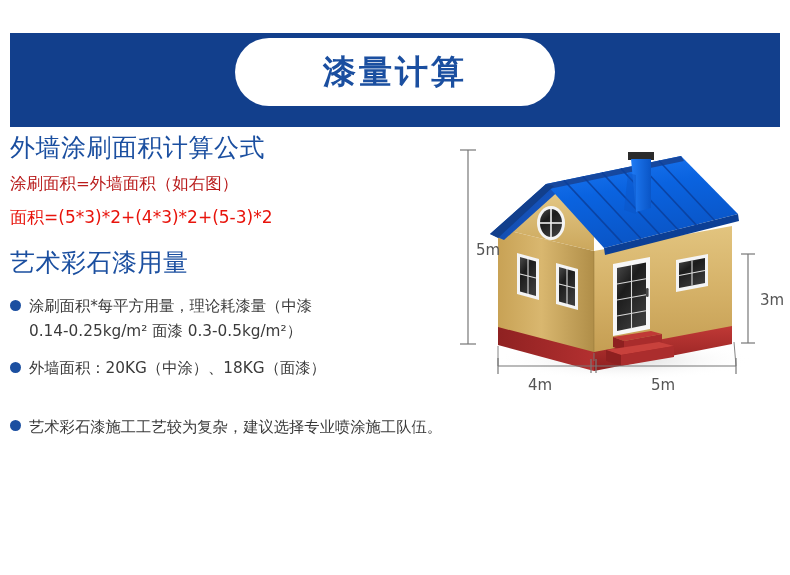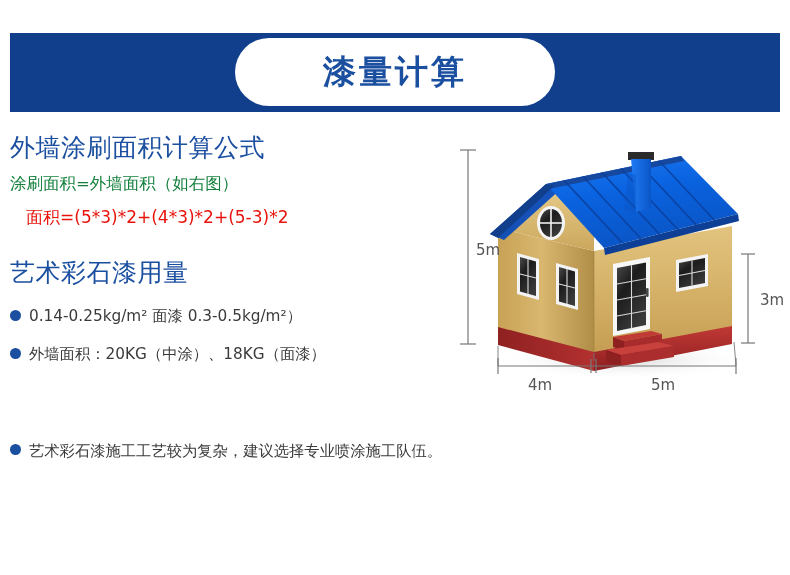--- a/index.html
+++ b/index.html
@@ -4,63 +4,63 @@
 <style>
   html,body{margin:0;padding:0;background:#ffffff;}
   body{
     width:790px;height:575px;position:relative;overflow:hidden;
     font-family:"Liberation Sans","DejaVu Sans",sans-serif;
     color:#333;
     -webkit-font-smoothing:antialiased;
   }
   
   .header-bar{
-    position:absolute;left:10px;top:33px;width:770px;height:79px;
+    position:absolute;left:10px;top:33px;width:770px;height:94px;
     background:#123f8c;
   }
   .title-pill{
     position:absolute;left:225px;top:5px;width:320px;height:68px;
     background:#ffffff;border-radius:34px;
     display:flex;align-items:center;justify-content:center;
   }
   .title-pill span{
     font-size:33px;font-weight:bold;color:#1b4fa0;letter-spacing:3px;
     font-family:"DejaVu Sans","Liberation Sans",sans-serif;
   }
   
   .left-col{position:absolute;left:10px;top:132px;width:450px;}
   .h2{
     font-size:25px;font-weight:normal;color:#1b4fa0;letter-spacing:0.5px;
     font-family:"DejaVu Sans","Liberation Sans",sans-serif;
     line-height:1.25;margin:0;
   }
   .sub-line{
-    font-size:16.5px;color:#15803d;margin:9px 0 0 0;line-height:1.5;
+    font-size:16.5px;color:#b91c1c;margin:9px 0 0 0;line-height:1.5;
     font-family:"DejaVu Sans","Liberation Sans",sans-serif;
   }
   .formula{
-    font-size:17px;color:#e8140c;margin:8px 0 0 16px;line-height:1.45;
-    font-family:"DejaVu Sans","Liberation Sans",sans-serif;
-  }
-  .h2.second{margin-top:27px;}
+    font-size:17px;color:#e8140c;margin:8px 0 0 0;line-height:1.45;
+    font-family:"DejaVu Sans","Liberation Sans",sans-serif;
+  }
+  .h2.second{margin-top:17px;}
   .bullets{margin:16px 0 0 0;padding:0;list-style:none;}
   .bullet-row{
     display:flex;align-items:flex-start;margin-bottom:13px;
   }
   .dot{
     flex:0 0 auto;width:11px;height:11px;border-radius:50%;
     background:#1b4fa0;margin-top:6px;margin-right:8px;
   }
   .bullet-text{
     font-size:15.3px;line-height:1.62;color:#3a3a3a;
     font-family:"DejaVu Sans","Liberation Sans",sans-serif;
   }
   .bullet-text .ln{display:block;white-space:nowrap;}
   .para-block .bullet-text{font-size:15.3px;line-height:1.72;}
-  .long-para{position:absolute;left:10px;top:438px;width:775px;}
+  .long-para{position:absolute;left:10px;top:414px;width:775px;}
   
   .house-wrap{position:absolute;left:446px;top:128px;width:360px;height:285px;}
 </style>
 </head>
 <body>
 
 <div class="header-bar">
   <div class="title-pill">
     <span>漆量计算</span>
   </div>
@@ -73,20 +73,21 @@
   <p class="sub-line">涂刷面积=外墙面积（如右图）</p>
 
   <p class="formula">面积=(5*3)*2+(4*3)*2+(5-3)*2</p>
 
   <h2 class="h2 second">艺术彩石漆用量</h2>
 
   <ul class="bullets">
     <li class="bullet-row">
       <span class="dot"></span>
       <span class="bullet-text">
+        <span class="ln">涂刷面积*每平方用量，理论耗漆量（中漆</span>
         <span class="ln">0.14-0.25kg/m² 面漆 0.3-0.5kg/m²）</span>
       </span>
     </li>
     <li class="bullet-row">
       <span class="dot"></span>
       <span class="bullet-text">
         <span class="ln">外墙面积：20KG（中涂）、18KG（面漆）</span>
       </span>
     </li>
   </ul>

